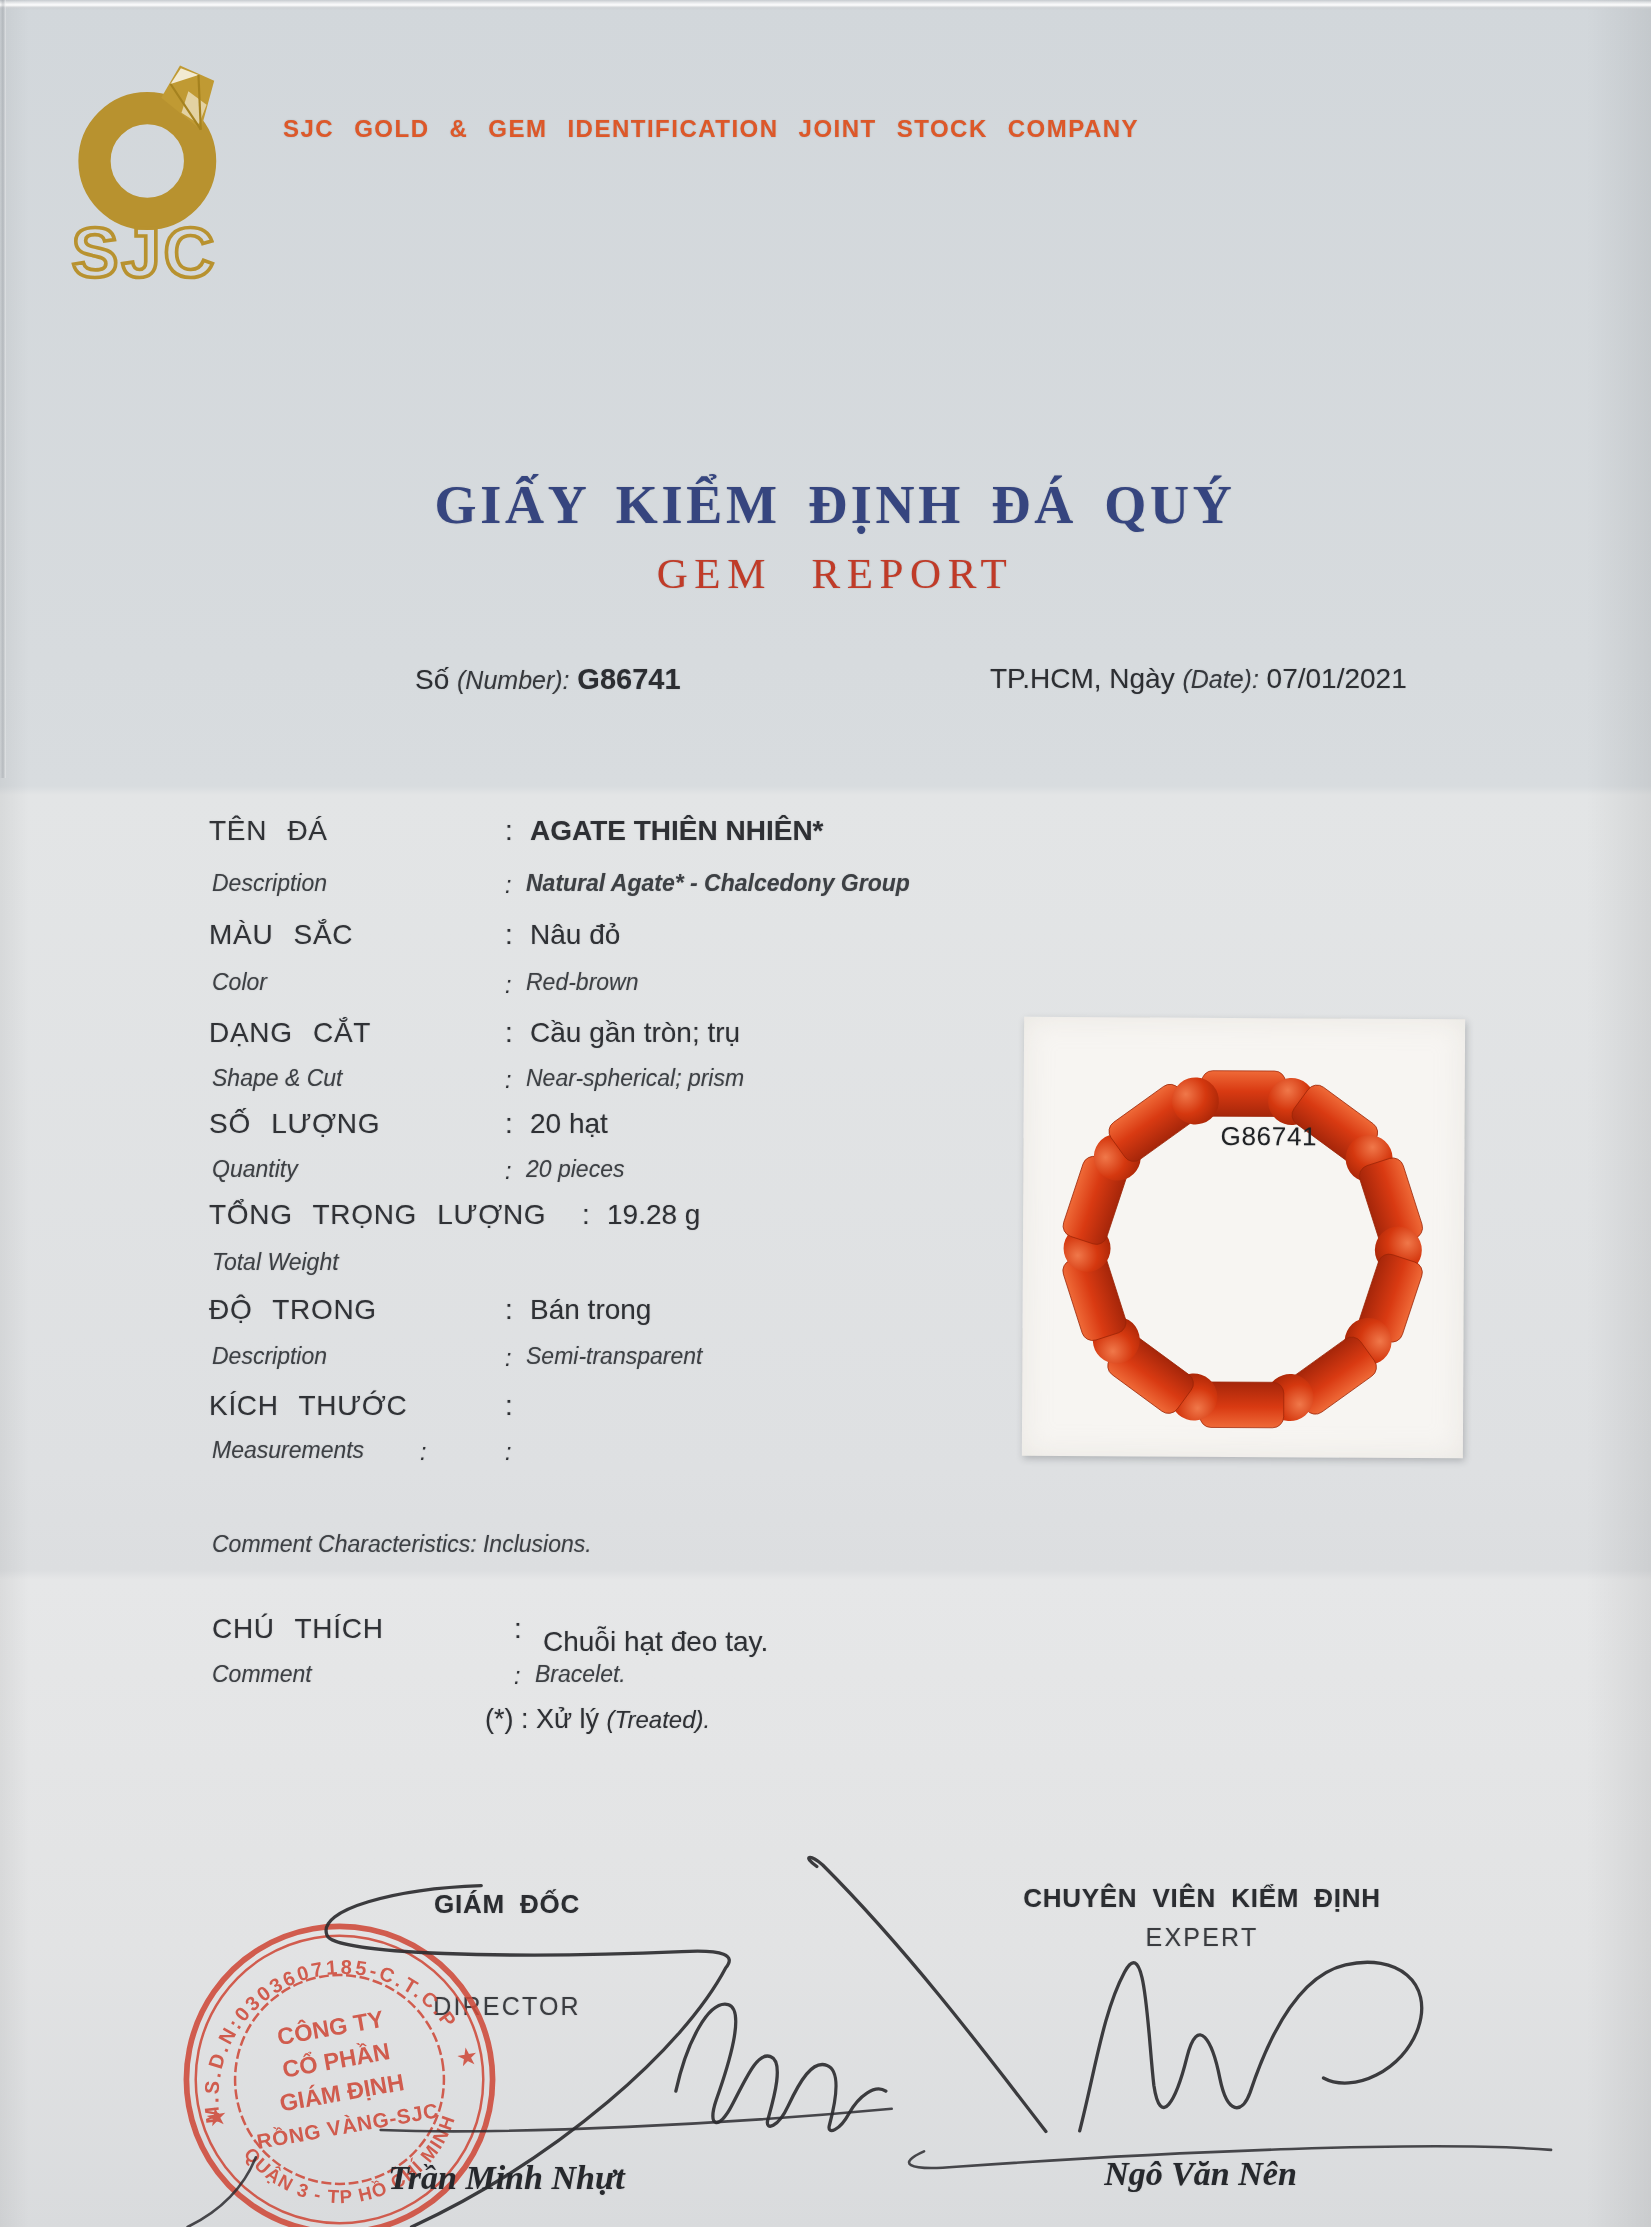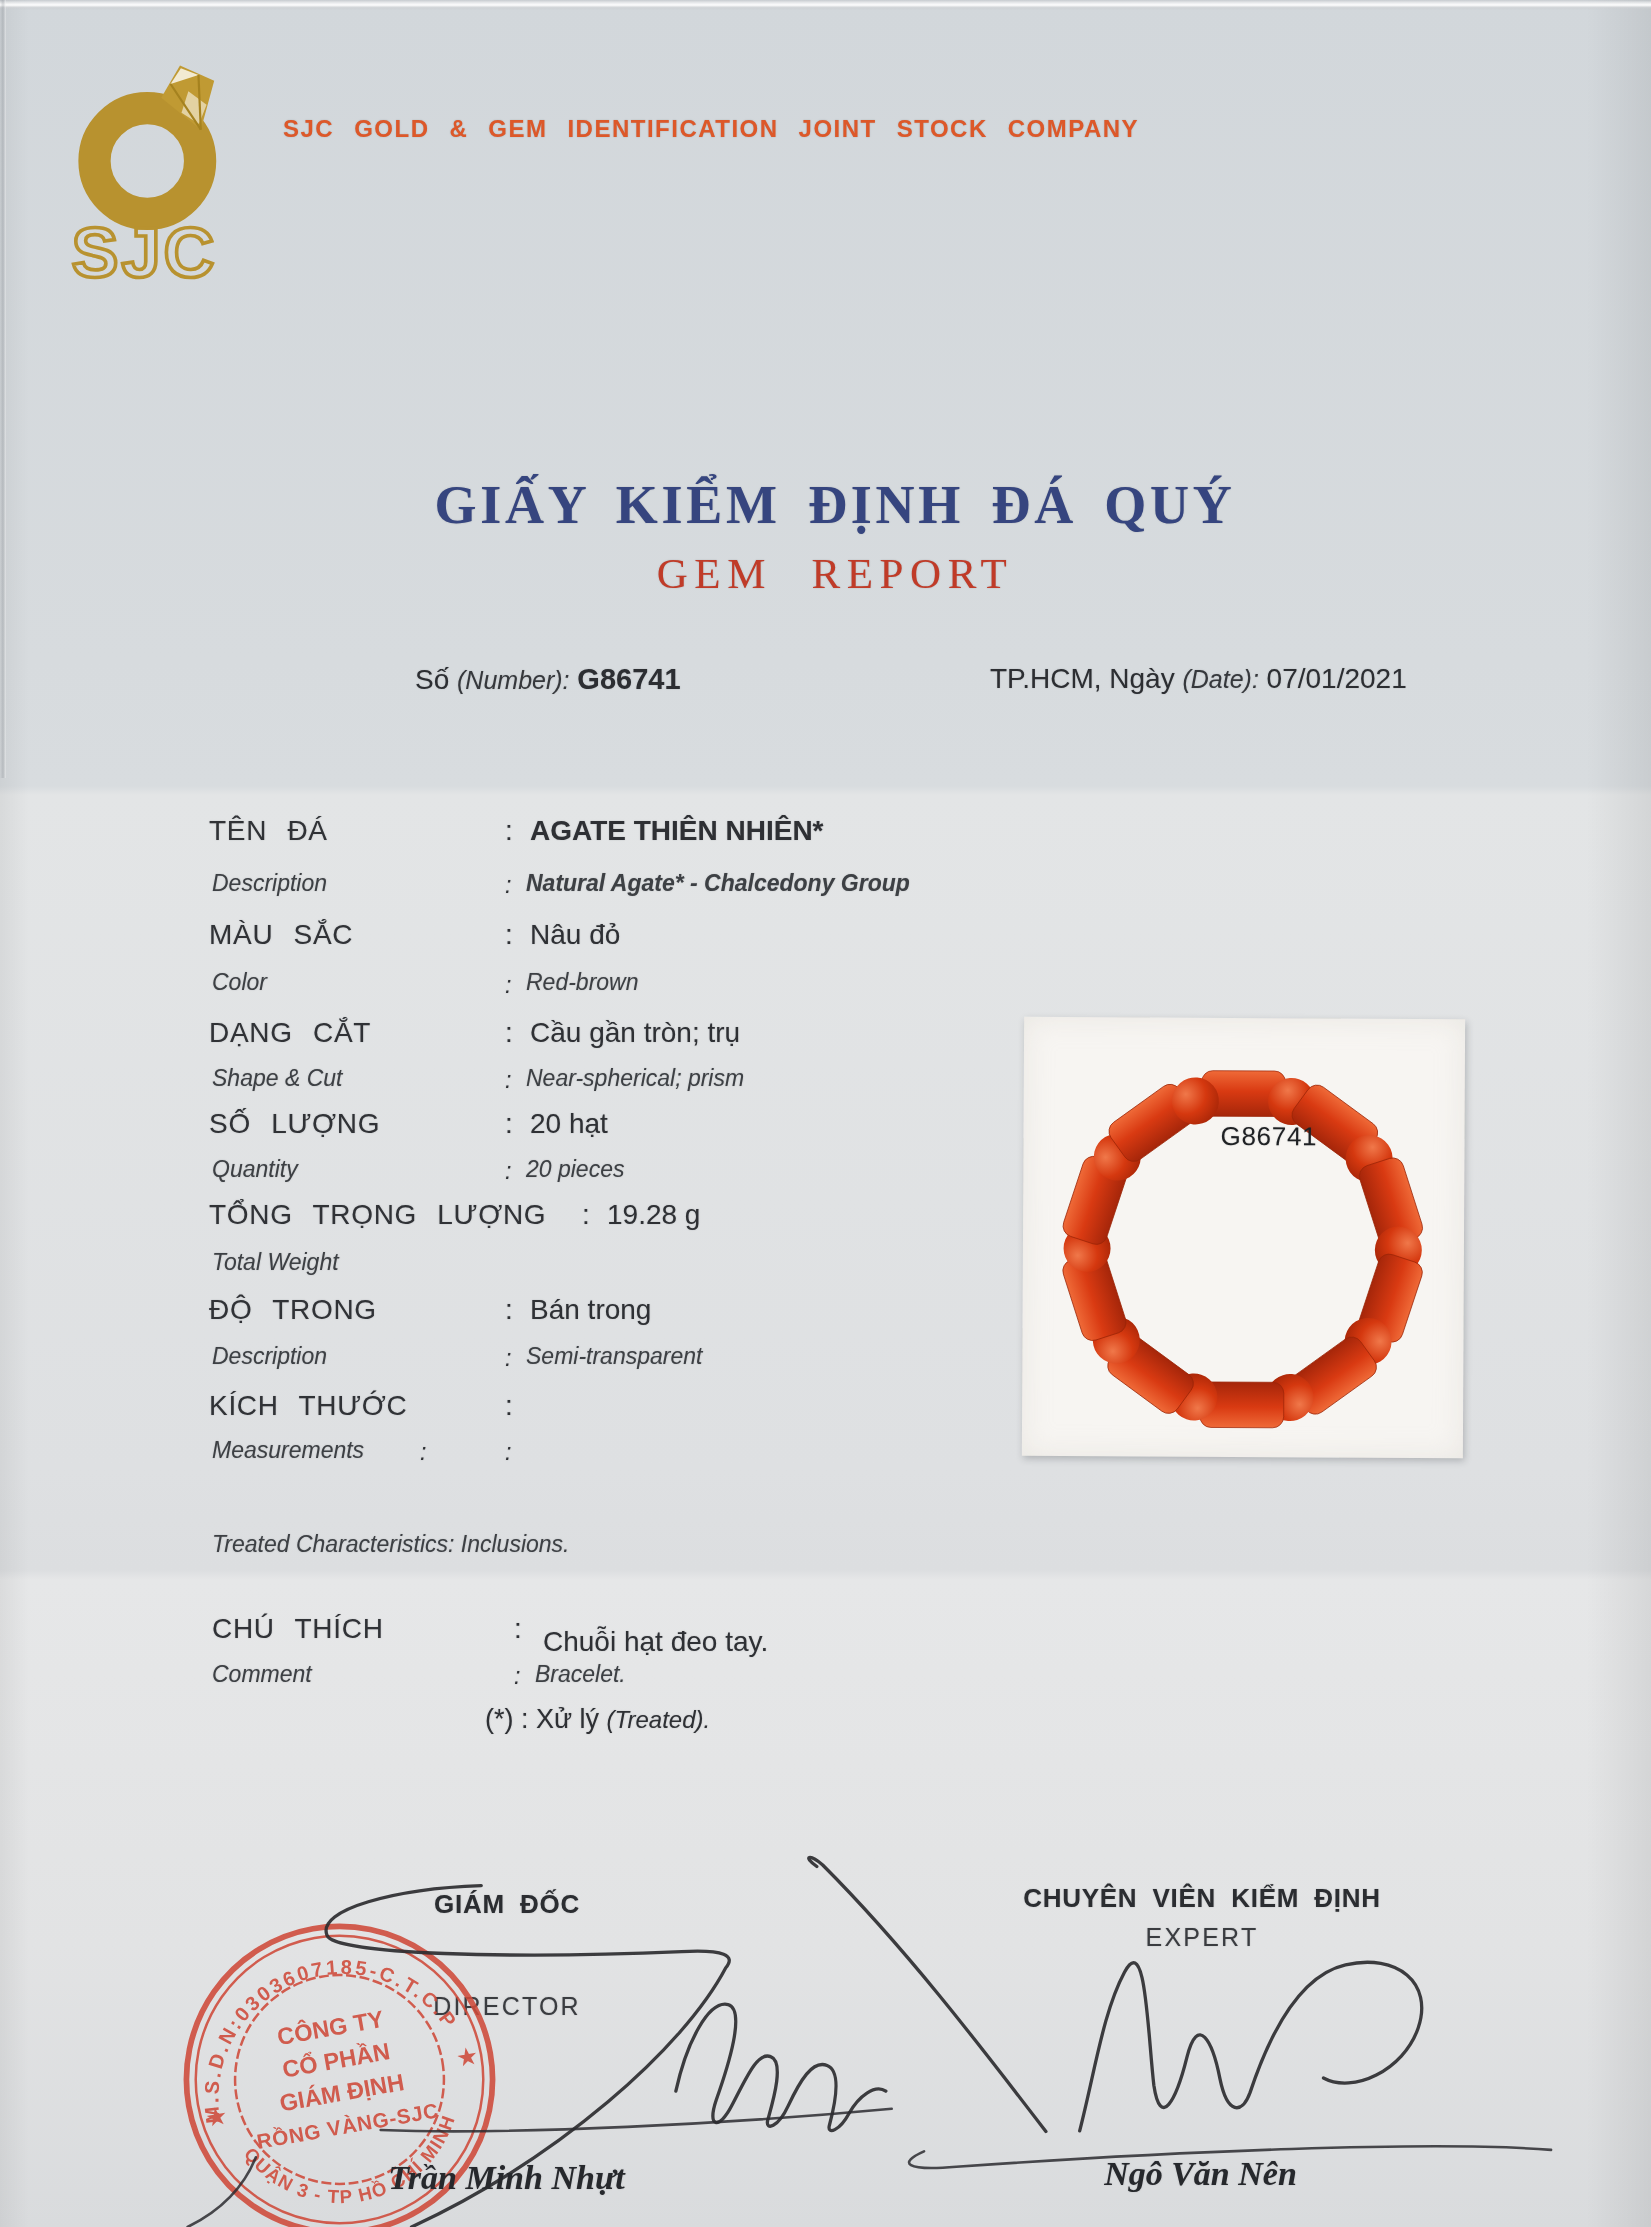--- a/index.html
+++ b/index.html
@@ -127,21 +127,21 @@
   <div class="abs soft en-label" style="left:212px;top:1343px;">Description</div>
   <div class="abs soft colon-sm" style="left:505px;top:1345px;">:</div>
   <div class="abs soft en-val" style="left:526px;top:1343px;">Semi-transparent</div>
 
   <div class="abs soft vi-label" style="left:209px;top:1390px;">KÍCH THƯỚC</div>
   <div class="abs soft colon" style="left:505px;top:1390px;">:</div>
   <div class="abs soft en-label" style="left:212px;top:1437px;">Measurements</div>
   <div class="abs soft colon-sm" style="left:420px;top:1439px;">:</div>
   <div class="abs soft colon-sm" style="left:505px;top:1439px;">:</div>
 
-  <div class="abs soft en-label" style="left:212px;top:1531px;">Treated Characteristics: Inclusions.</div>
+  <div class="abs soft en-label" style="left:212px;top:1531px;">Comment Characteristics: Inclusions.</div>
 
   <div class="abs soft vi-label" style="left:212px;top:1613px;">CHÚ THÍCH</div>
   <div class="abs soft colon" style="left:514px;top:1613px;">:</div>
   <div class="abs soft vi-val" style="left:543px;top:1613px;margin-top:13px;">Chuỗi hạt đeo tay.</div>
   <div class="abs soft en-label" style="left:212px;top:1661px;">Comment</div>
   <div class="abs soft colon-sm" style="left:514px;top:1663px;">:</div>
   <div class="abs soft en-val" style="left:535px;top:1661px;">Bracelet.</div>
   <div class="abs soft" style="left:485px;top:1704px;font-size:27px;">
     <span>(*) : Xử lý </span><span style="font-style:italic;font-size:24px;">(Treated).</span>
   </div>

